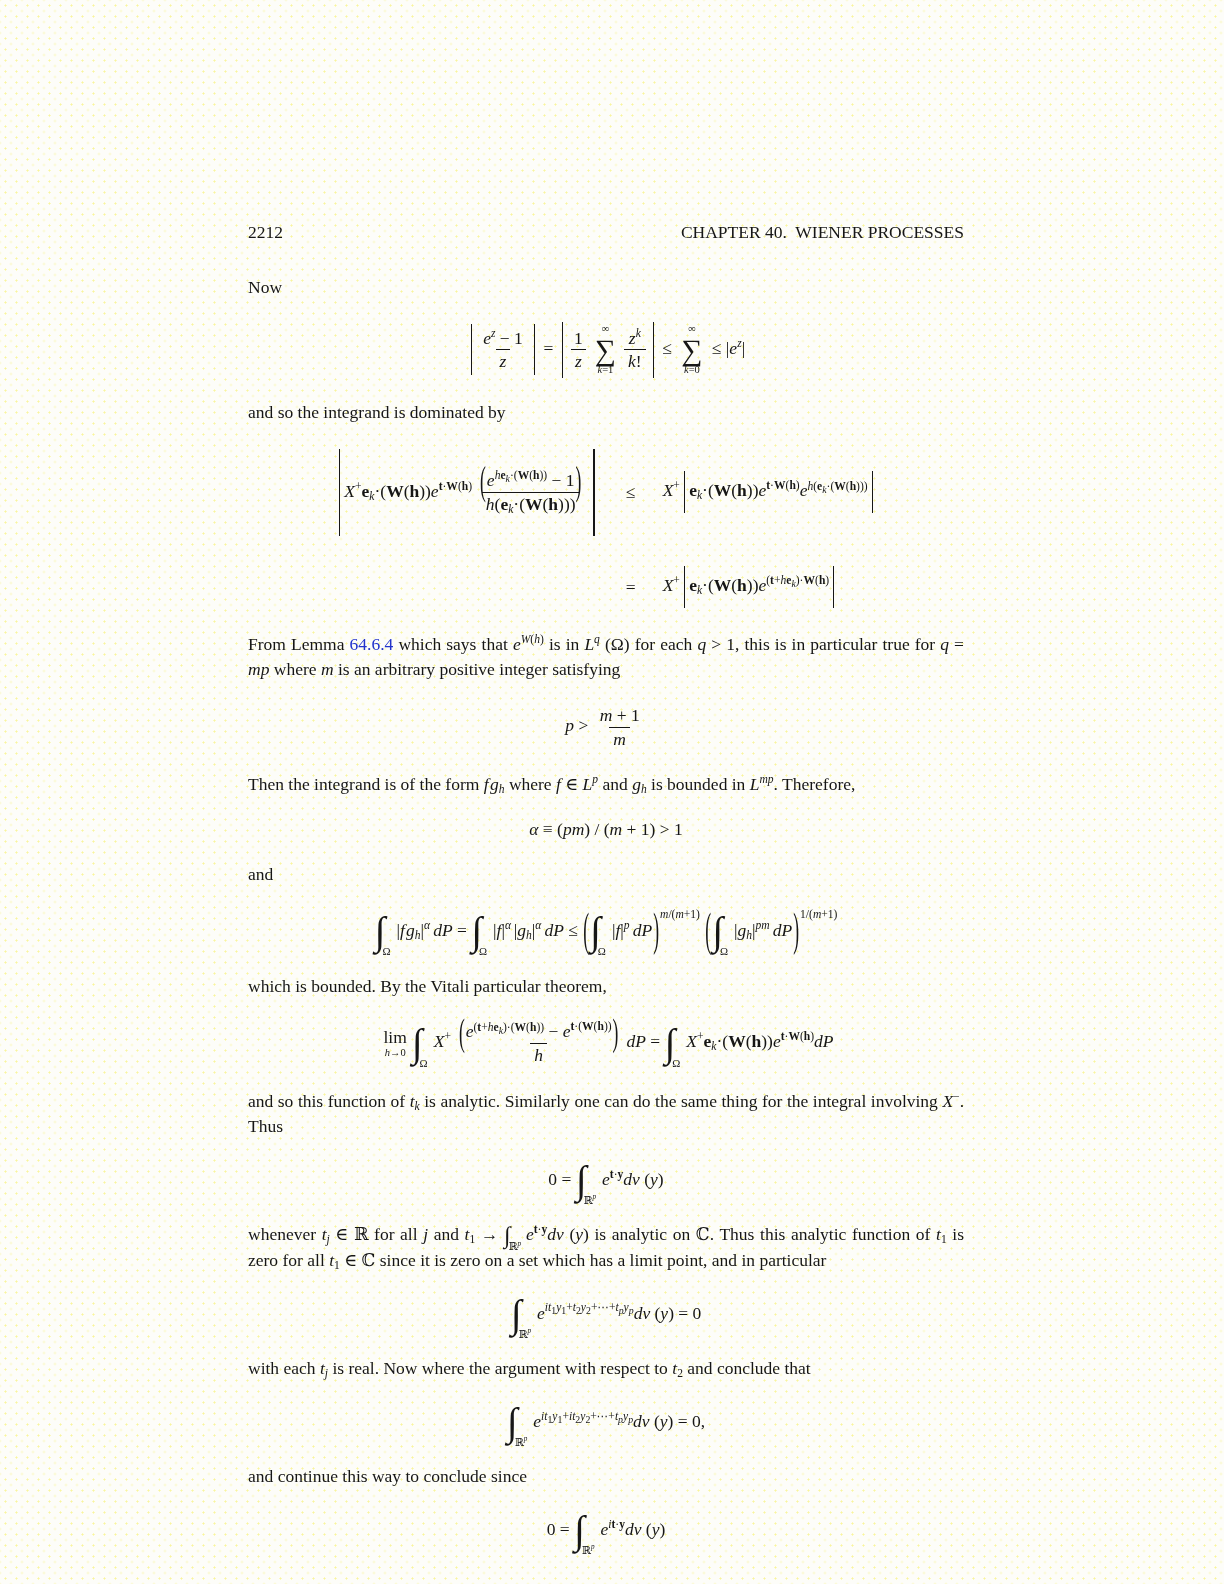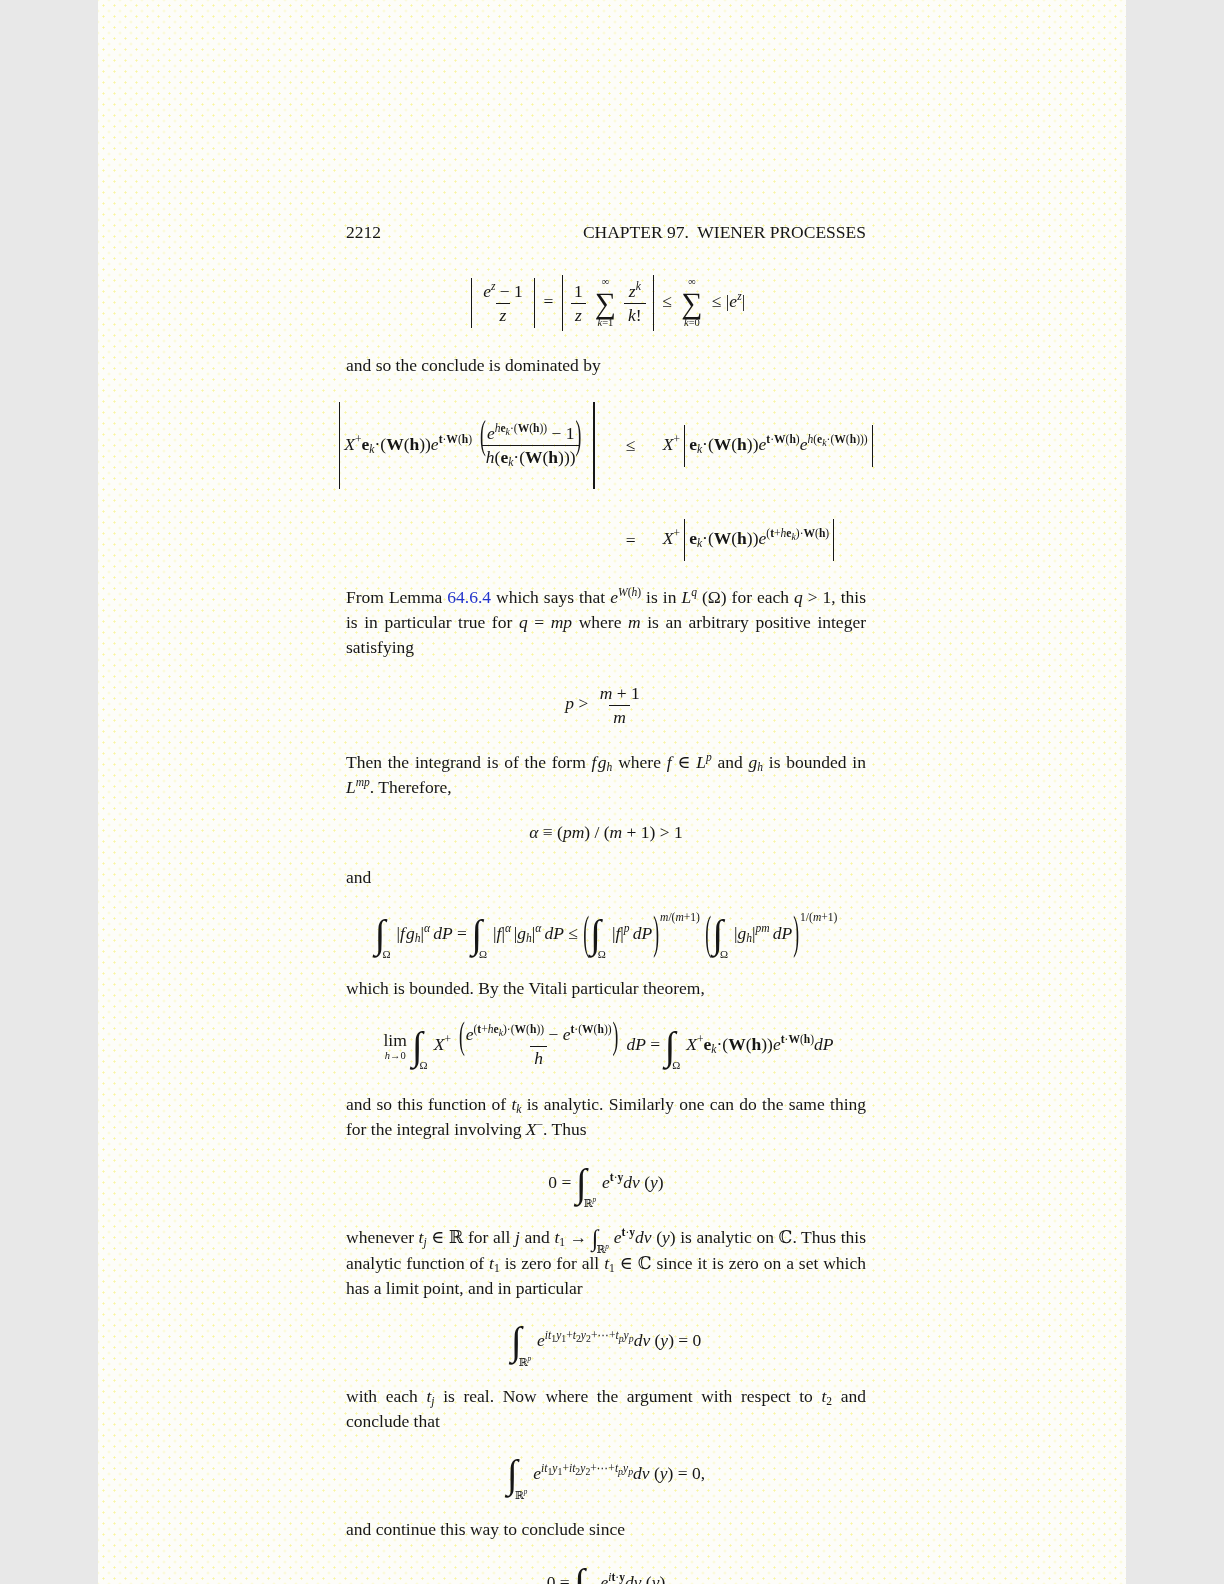--- a/index.html
+++ b/index.html
@@ -1,18 +1,18 @@
 <!DOCTYPE html>
 <html><head>
 <meta charset="utf-8">
 <style>
   html,body{margin:0;padding:0;background:#e8e8e8;}
   .page{
     position:relative;
-    width:1028px;height:1584px;
+    width:1224px;height:1584px;
     margin:0 auto;
     box-sizing:border-box;
     padding:222px 260px 40px 248px;
     background-color:#fdfdf9;
     background-image:
       radial-gradient(circle, rgba(244,238,86,0.55) 0.9px, rgba(244,238,86,0) 1.2px),
       radial-gradient(circle, rgba(244,238,86,0.32) 0.9px, rgba(244,238,86,0) 1.2px);
     background-size:11px 11px,11px 11px;
     background-position:0 0,5.5px 5.5px;
     font-family:"Liberation Serif","DejaVu Serif","DejaVu Sans",serif;
@@ -49,42 +49,43 @@
   .vb{display:inline-block;width:1.3px;background:#161616;vertical-align:middle;margin:0 4px;}
   .st{display:inline-block;vertical-align:middle;line-height:1;margin:0 1px;}
   .mlink{text-decoration:none;cursor:pointer;}
 </style>
 </head>
 <body>
 
 <div class="page">
   <div class="hdr">
     <span class="left">2212</span>
-    <span class="right">CHAPTER 97.  WIENER PROCESSES</span>
+    <span class="right">CHAPTER 40.  WIENER PROCESSES</span>
   </div>
   <div>
+      <div class="para"><span class="up">Now</span></div>
       <div class="eq"><span class="vb" style="height: 2.9em;"></span><span class="frac">
           <span class="fn"><span class="it">e</span><span class="sup"><span class="it">z</span></span><span class="up"> − 1</span></span>
           <span class="fd"><span class="it">z</span></span>
         </span><span class="vb" style="height: 2.9em;"></span><span class="up"> = </span><span class="vb" style="height: 3.2em;"></span><span class="frac">
           <span class="fn"><span class="up">1</span></span>
           <span class="fd"><span class="it">z</span></span>
         </span><span class="sum">
           <span class="smt">∞</span>
           <span class="sms">∑</span>
           <span class="smb"><span class="it">k</span><span class="up">=1</span></span>
         </span><span class="frac">
           <span class="fn"><span class="it">z</span><span class="sup"><span class="it">k</span></span></span>
           <span class="fd"><span class="it">k</span><span class="up">!</span></span>
         </span><span class="vb" style="height: 3.2em;"></span><span class="up"> ≤ </span><span class="sum">
           <span class="smt">∞</span>
           <span class="sms">∑</span>
           <span class="smb"><span class="it">k</span><span class="up">=0</span></span>
         </span><span class="up"> ≤ |</span><span class="it">e</span><span class="sup"><span class="it">z</span></span><span class="up">|</span></div>
-      <div class="para"><span class="up">and so the conclude is dominated by</span></div>
+      <div class="para"><span class="up">and so the integrand is dominated by</span></div>
       <div class="align">
         <div class="acell ac0"><span class="vb" style="height: 5em;"></span><span class="it">X</span><span class="sup"><span class="up">+</span></span><span class="bf">e</span><span class="sub"><span class="it">k</span></span><span class="up">·(</span><span class="bf">W</span><span class="up">(</span><span class="bf">h</span><span class="up">))</span><span class="it">e</span><span class="sup"><span class="bf">t</span><span class="up">·</span><span class="bf">W</span><span class="up">(</span><span class="bf">h</span><span class="up">)</span></span><span class="frac">
             <span class="fn"><span class="st" style="transform: scaleY(2.3);">(</span><span class="it">e</span><span class="sup"><span class="it">h</span><span class="bf">e</span><span class="sub"><span class="it">k</span></span><span class="up">·(</span><span class="bf">W</span><span class="up">(</span><span class="bf">h</span><span class="up">))</span></span><span class="up"> − 1</span><span class="st" style="transform: scaleY(2.3);">)</span></span>
             <span class="fd"><span class="it">h</span><span class="up">(</span><span class="bf">e</span><span class="sub"><span class="it">k</span></span><span class="up">·(</span><span class="bf">W</span><span class="up">(</span><span class="bf">h</span><span class="up">)))</span></span>
           </span><span class="vb" style="height: 5em;"></span></div>
         <div class="acell ac1"><span class="up">≤</span></div>
         <div class="acell ac2"><span class="it">X</span><span class="sup"><span class="up">+</span></span><span class="vb" style="height: 2.4em;"></span><span class="bf">e</span><span class="sub"><span class="it">k</span></span><span class="up">·(</span><span class="bf">W</span><span class="up">(</span><span class="bf">h</span><span class="up">))</span><span class="it">e</span><span class="sup"><span class="bf">t</span><span class="up">·</span><span class="bf">W</span><span class="up">(</span><span class="bf">h</span><span class="up">)</span></span><span class="it">e</span><span class="sup"><span class="it">h</span><span class="up">(</span><span class="bf">e</span><span class="sub"><span class="it">k</span></span><span class="up">·(</span><span class="bf">W</span><span class="up">(</span><span class="bf">h</span><span class="up">)))</span></span><span class="vb" style="height: 2.4em;"></span></div>
         <div class="acell ac0"></div>
         <div class="acell ac1"><span class="up">=</span></div>
         <div class="acell ac2"><span class="it">X</span><span class="sup"><span class="up">+</span></span><span class="vb" style="height: 2.4em;"></span><span class="bf">e</span><span class="sub"><span class="it">k</span></span><span class="up">·(</span><span class="bf">W</span><span class="up">(</span><span class="bf">h</span><span class="up">))</span><span class="it">e</span><span class="sup"><span class="up">(</span><span class="bf">t</span><span class="up">+</span><span class="it">h</span><span class="bf">e</span><span class="sub"><span class="it">k</span></span><span class="up">)·</span><span class="bf">W</span><span class="up">(</span><span class="bf">h</span><span class="up">)</span></span><span class="vb" style="height: 2.4em;"></span></div>

